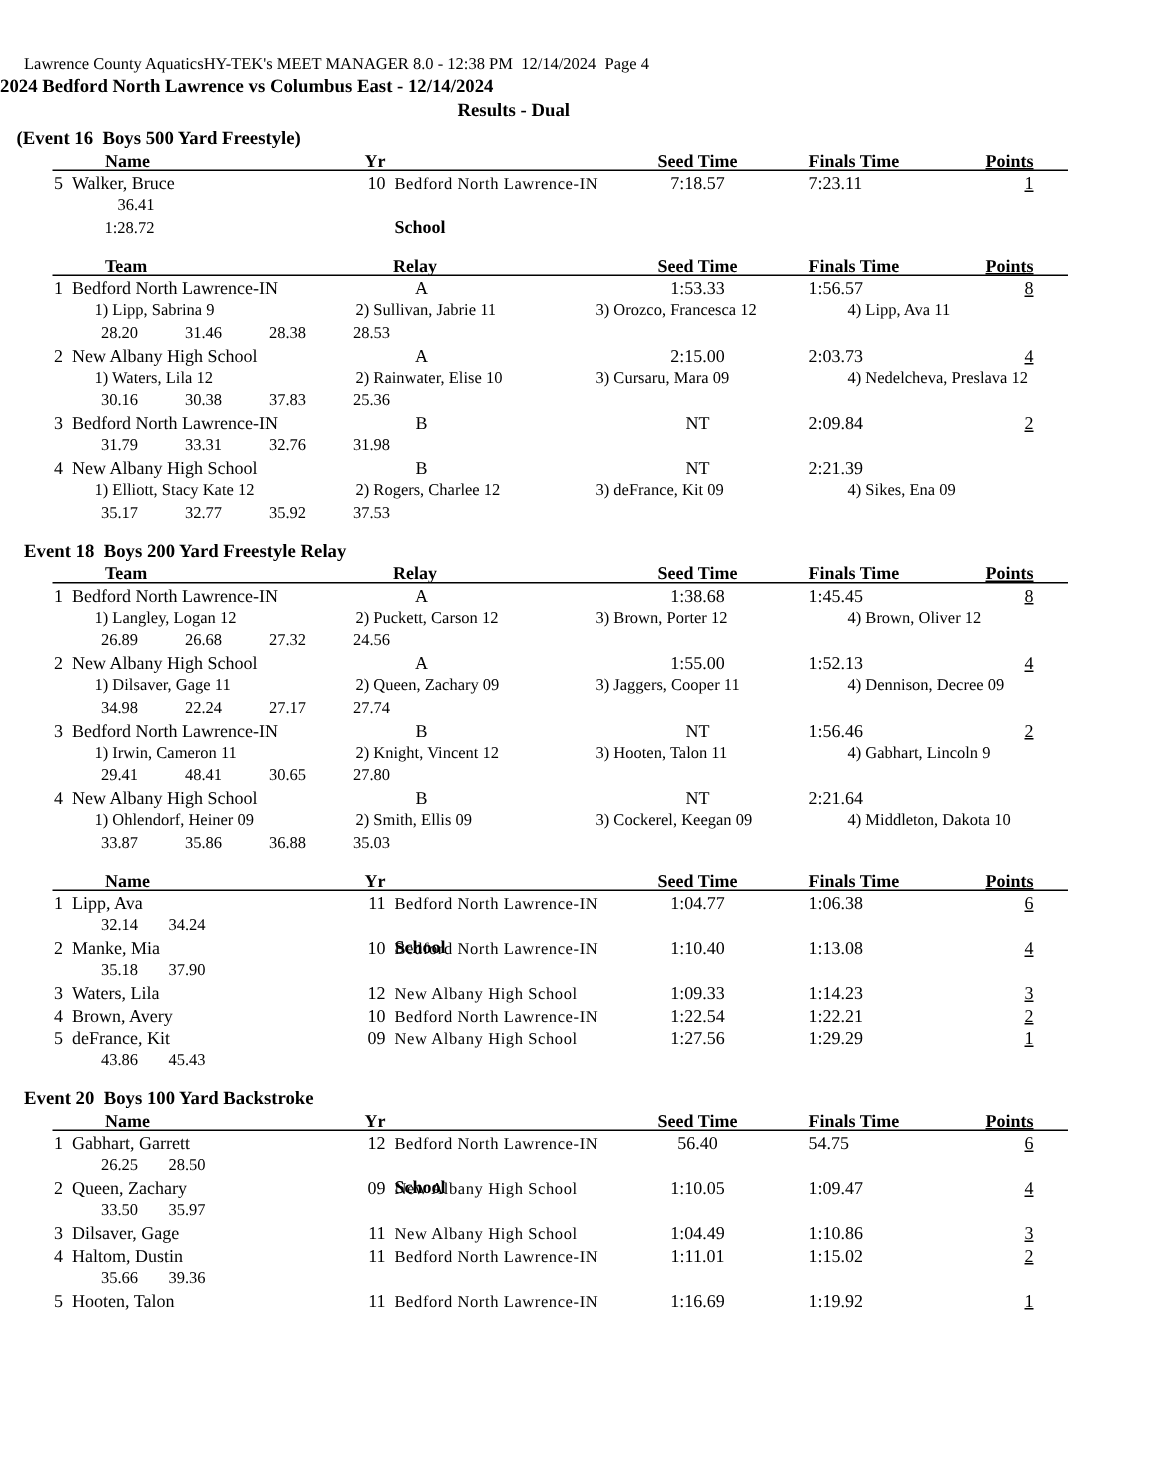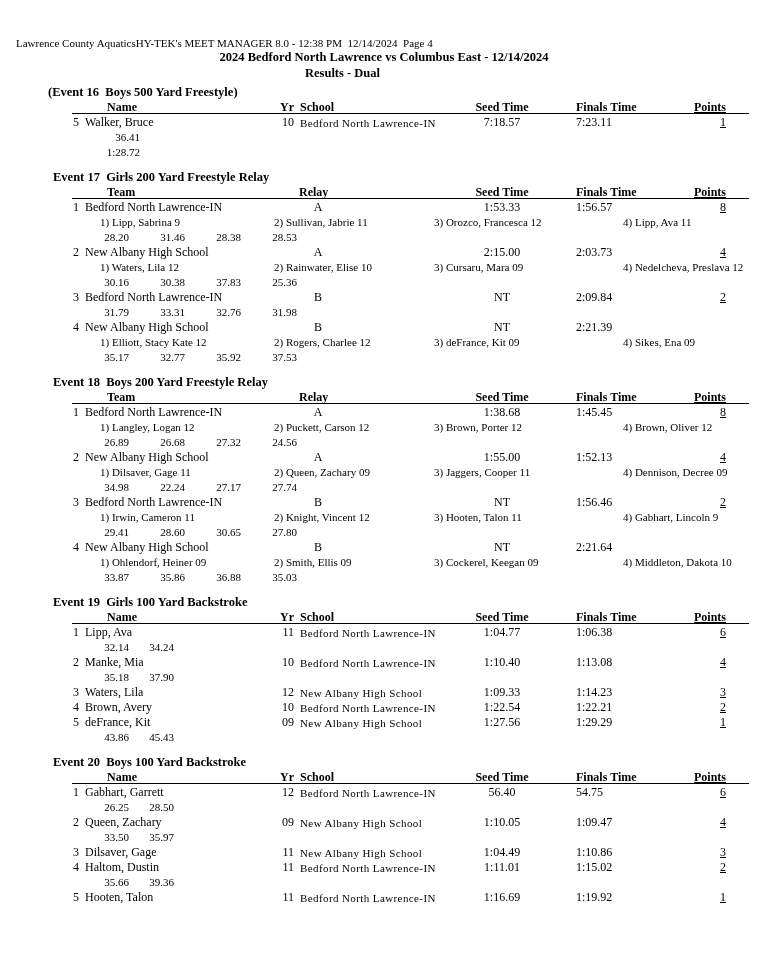--- a/index.html
+++ b/index.html
@@ -7,55 +7,55 @@
     width:768px; height:976px; background:#ffffff; color:#000000;
     font-family:"Liberation Serif","DejaVu Serif",serif;
     position:relative; overflow:hidden; font-size:12px;
   }
   .topline {
     position:absolute; top:37px; left:16px; right:58px;
     display:flex; justify-content:flex-start;
     font-size:11px; white-space:pre;
   }
   .doc-title {
-    position:absolute; top:50px; left:0; width:768px; text-align:center;
+    position:absolute; top:50px; left:0; width:768px; 
     font-weight:700; font-size:12.5px; white-space:pre;
   }
   .doc-subtitle {
     position:absolute; top:66px; left:0; width:685px; text-align:center;
     font-weight:700; font-size:12.5px; white-space:pre;
   }
   main { position:absolute; top:85px; left:0; width:768px; }
-  section.evt { margin-bottom:10px;padding-left:37px; }
+  section.evt { margin-bottom:10px; }
   .line { position:relative; height:15px; line-height:15px; white-space:pre; }
   .abs { position:absolute; top:0; }
   .sm { font-size:11px; }
   .evt-title { font-weight:700; font-size:12.5px; padding-left:16px; }
   .evt-title.paren { padding-left:11px; }
   
   .hdr span { font-weight:700; }
   .hdr::after {
     content:""; position:absolute; left:35px; width:677px; bottom:1.5px;
     border-top:1.4px solid #000;
   }
   
   .h-name   { left:55px;margin-left:15px; }
   .h-yr     { left:227px; width:30px; text-align:right; }
-  .h-school { left:263px; }
+  .h-school { left:263px;margin-top:44px; }
   .h-relay  { left:262px; }
   .h-seed, .c-seed     { left:420px; width:90px; text-align:center; }
   .h-finals, .c-finals { left:539px; width:90px; text-align:left; }
   .h-points, .c-points { left:647px; width:42px; text-align:right;text-decoration:underline; }
   .c-place  { left:22px; width:20px; text-align:right; }
   .c-name   { left:48px; }
   .c-yr     { left:227px; width:30px; text-align:right; }
   .c-school { left:263px; font-size:11px; letter-spacing:0.4px; top:1px; }
   .c-relay  { left:263px; width:36px; text-align:center; }
   
-  .sw1 { left:63px; } .sw2 { left:237px; } .sw3 { left:397px; } .sw4 { left:586px; }
+  .sw1 { left:63px; } .sw2 { left:237px; } .sw3 { left:397px; } .sw4 { left:565px; }
   
   .splits { position:absolute; top:0; }
   .splits .cell { display:inline-block; text-align:right; }
   .splits.n4 { left:36px; } .splits.n4 .cell { width:56px; }
   .splits.n2 { left:47px; } .splits.n2 .cell { width:45px; }
   .splits.n1 { left:34px; } .splits.n1 .cell { width:69px; }
 </style>
 </head>
 <body>
 
@@ -68,21 +68,20 @@
 
 <main>
     <section class="evt">
       <div class="line evt-title paren">(Event 16  Boys 500 Yard Freestyle)</div>
       <div class="line hdr"><span class="abs h-name">Name</span><span class="abs h-yr">Yr</span><span class="abs h-school">School</span><span class="abs h-seed">Seed Time</span><span class="abs h-finals">Finals Time</span><span class="abs h-points">Points</span></div>
       <div class="line row-main"><span class="abs c-place">5</span><span class="abs c-name">Walker, Bruce</span><span class="abs c-yr">10</span><span class="abs c-school">Bedford North Lawrence-IN</span><span class="abs c-seed">7:18.57</span><span class="abs c-finals">7:23.11</span><span class="abs c-points">1</span></div>
       <div class="line sm"><span class="splits n1"><span class="cell">36.41</span></span></div>
       <div class="line sm"><span class="splits n1"><span class="cell">1:28.72</span></span></div>
     </section>
     <section class="evt">
-      <div class="line evt-title">Event 17  Girls 200 Yard Freestyle Relay</div>
       <div class="line hdr"><span class="abs h-name">Team</span><span class="abs h-relay">Relay</span><span class="abs h-seed">Seed Time</span><span class="abs h-finals">Finals Time</span><span class="abs h-points">Points</span></div>
       <div class="line row-main"><span class="abs c-place">1</span><span class="abs c-name">Bedford North Lawrence-IN</span><span class="abs c-relay">A</span><span class="abs c-seed">1:53.33</span><span class="abs c-finals">1:56.57</span><span class="abs c-points">8</span></div>
       <div class="line sm"><span class="abs sw1">1) Lipp, Sabrina 9</span><span class="abs sw2">2) Sullivan, Jabrie 11</span><span class="abs sw3">3) Orozco, Francesca 12</span><span class="abs sw4">4) Lipp, Ava 11</span></div>
       <div class="line sm"><span class="splits n4"><span class="cell">28.20</span><span class="cell">31.46</span><span class="cell">28.38</span><span class="cell">28.53</span></span></div>
       <div class="line row-main"><span class="abs c-place">2</span><span class="abs c-name">New Albany High School</span><span class="abs c-relay">A</span><span class="abs c-seed">2:15.00</span><span class="abs c-finals">2:03.73</span><span class="abs c-points">4</span></div>
       <div class="line sm"><span class="abs sw1">1) Waters, Lila 12</span><span class="abs sw2">2) Rainwater, Elise 10</span><span class="abs sw3">3) Cursaru, Mara 09</span><span class="abs sw4">4) Nedelcheva, Preslava 12</span></div>
       <div class="line sm"><span class="splits n4"><span class="cell">30.16</span><span class="cell">30.38</span><span class="cell">37.83</span><span class="cell">25.36</span></span></div>
       <div class="line row-main"><span class="abs c-place">3</span><span class="abs c-name">Bedford North Lawrence-IN</span><span class="abs c-relay">B</span><span class="abs c-seed">NT</span><span class="abs c-finals">2:09.84</span><span class="abs c-points">2</span></div>
       <div class="line sm"><span class="splits n4"><span class="cell">31.79</span><span class="cell">33.31</span><span class="cell">32.76</span><span class="cell">31.98</span></span></div>
       <div class="line row-main"><span class="abs c-place">4</span><span class="abs c-name">New Albany High School</span><span class="abs c-relay">B</span><span class="abs c-seed">NT</span><span class="abs c-finals">2:21.39</span></div>
@@ -93,27 +92,26 @@
       <div class="line evt-title">Event 18  Boys 200 Yard Freestyle Relay</div>
       <div class="line hdr"><span class="abs h-name">Team</span><span class="abs h-relay">Relay</span><span class="abs h-seed">Seed Time</span><span class="abs h-finals">Finals Time</span><span class="abs h-points">Points</span></div>
       <div class="line row-main"><span class="abs c-place">1</span><span class="abs c-name">Bedford North Lawrence-IN</span><span class="abs c-relay">A</span><span class="abs c-seed">1:38.68</span><span class="abs c-finals">1:45.45</span><span class="abs c-points">8</span></div>
       <div class="line sm"><span class="abs sw1">1) Langley, Logan 12</span><span class="abs sw2">2) Puckett, Carson 12</span><span class="abs sw3">3) Brown, Porter 12</span><span class="abs sw4">4) Brown, Oliver 12</span></div>
       <div class="line sm"><span class="splits n4"><span class="cell">26.89</span><span class="cell">26.68</span><span class="cell">27.32</span><span class="cell">24.56</span></span></div>
       <div class="line row-main"><span class="abs c-place">2</span><span class="abs c-name">New Albany High School</span><span class="abs c-relay">A</span><span class="abs c-seed">1:55.00</span><span class="abs c-finals">1:52.13</span><span class="abs c-points">4</span></div>
       <div class="line sm"><span class="abs sw1">1) Dilsaver, Gage 11</span><span class="abs sw2">2) Queen, Zachary 09</span><span class="abs sw3">3) Jaggers, Cooper 11</span><span class="abs sw4">4) Dennison, Decree 09</span></div>
       <div class="line sm"><span class="splits n4"><span class="cell">34.98</span><span class="cell">22.24</span><span class="cell">27.17</span><span class="cell">27.74</span></span></div>
       <div class="line row-main"><span class="abs c-place">3</span><span class="abs c-name">Bedford North Lawrence-IN</span><span class="abs c-relay">B</span><span class="abs c-seed">NT</span><span class="abs c-finals">1:56.46</span><span class="abs c-points">2</span></div>
       <div class="line sm"><span class="abs sw1">1) Irwin, Cameron 11</span><span class="abs sw2">2) Knight, Vincent 12</span><span class="abs sw3">3) Hooten, Talon 11</span><span class="abs sw4">4) Gabhart, Lincoln 9</span></div>
-      <div class="line sm"><span class="splits n4"><span class="cell">29.41</span><span class="cell">28.60</span><span class="cell">30.65</span><span class="cell">27.80</span></span></div>
+      <div class="line sm"><span class="splits n4"><span class="cell">29.41</span><span class="cell">48.41</span><span class="cell">30.65</span><span class="cell">27.80</span></span></div>
       <div class="line row-main"><span class="abs c-place">4</span><span class="abs c-name">New Albany High School</span><span class="abs c-relay">B</span><span class="abs c-seed">NT</span><span class="abs c-finals">2:21.64</span></div>
       <div class="line sm"><span class="abs sw1">1) Ohlendorf, Heiner 09</span><span class="abs sw2">2) Smith, Ellis 09</span><span class="abs sw3">3) Cockerel, Keegan 09</span><span class="abs sw4">4) Middleton, Dakota 10</span></div>
       <div class="line sm"><span class="splits n4"><span class="cell">33.87</span><span class="cell">35.86</span><span class="cell">36.88</span><span class="cell">35.03</span></span></div>
     </section>
     <section class="evt">
-      <div class="line evt-title">Event 19  Girls 100 Yard Backstroke</div>
       <div class="line hdr"><span class="abs h-name">Name</span><span class="abs h-yr">Yr</span><span class="abs h-school">School</span><span class="abs h-seed">Seed Time</span><span class="abs h-finals">Finals Time</span><span class="abs h-points">Points</span></div>
       <div class="line row-main"><span class="abs c-place">1</span><span class="abs c-name">Lipp, Ava</span><span class="abs c-yr">11</span><span class="abs c-school">Bedford North Lawrence-IN</span><span class="abs c-seed">1:04.77</span><span class="abs c-finals">1:06.38</span><span class="abs c-points">6</span></div>
       <div class="line sm"><span class="splits n2"><span class="cell">32.14</span><span class="cell">34.24</span></span></div>
       <div class="line row-main"><span class="abs c-place">2</span><span class="abs c-name">Manke, Mia</span><span class="abs c-yr">10</span><span class="abs c-school">Bedford North Lawrence-IN</span><span class="abs c-seed">1:10.40</span><span class="abs c-finals">1:13.08</span><span class="abs c-points">4</span></div>
       <div class="line sm"><span class="splits n2"><span class="cell">35.18</span><span class="cell">37.90</span></span></div>
       <div class="line row-main"><span class="abs c-place">3</span><span class="abs c-name">Waters, Lila</span><span class="abs c-yr">12</span><span class="abs c-school">New Albany High School</span><span class="abs c-seed">1:09.33</span><span class="abs c-finals">1:14.23</span><span class="abs c-points">3</span></div>
       <div class="line row-main"><span class="abs c-place">4</span><span class="abs c-name">Brown, Avery</span><span class="abs c-yr">10</span><span class="abs c-school">Bedford North Lawrence-IN</span><span class="abs c-seed">1:22.54</span><span class="abs c-finals">1:22.21</span><span class="abs c-points">2</span></div>
       <div class="line row-main"><span class="abs c-place">5</span><span class="abs c-name">deFrance, Kit</span><span class="abs c-yr">09</span><span class="abs c-school">New Albany High School</span><span class="abs c-seed">1:27.56</span><span class="abs c-finals">1:29.29</span><span class="abs c-points">1</span></div>
       <div class="line sm"><span class="splits n2"><span class="cell">43.86</span><span class="cell">45.43</span></span></div>
     </section>

